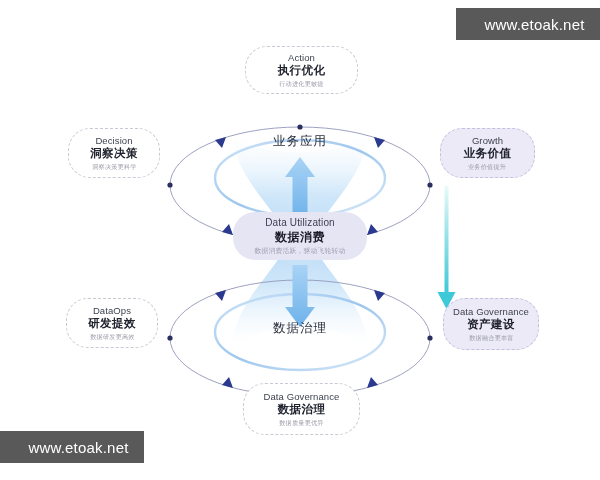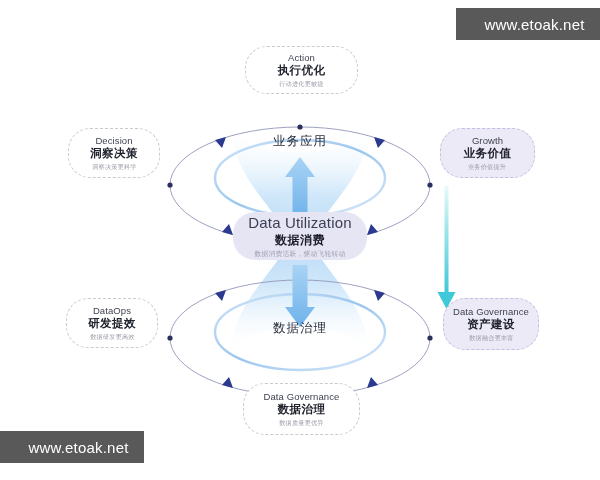--- a/index.html
+++ b/index.html
@@ -111,21 +111,21 @@
     background: #e6e5f4;
     display: flex;
     flex-direction: column;
     align-items: center;
     justify-content: center;
     text-align: center;
     z-index: 25;
     line-height: 1.2;
   }
   #hub .en {
-    font-size: 15px;
+    font-size: 10px;
     color: #3b3f52;
     letter-spacing: 0.15px;
   }
   #hub .cn {
     font-size: 12px;
     font-weight: bold;
     color: #1a1d28;
     letter-spacing: 0.5px;
     margin-top: 1px;
   }

